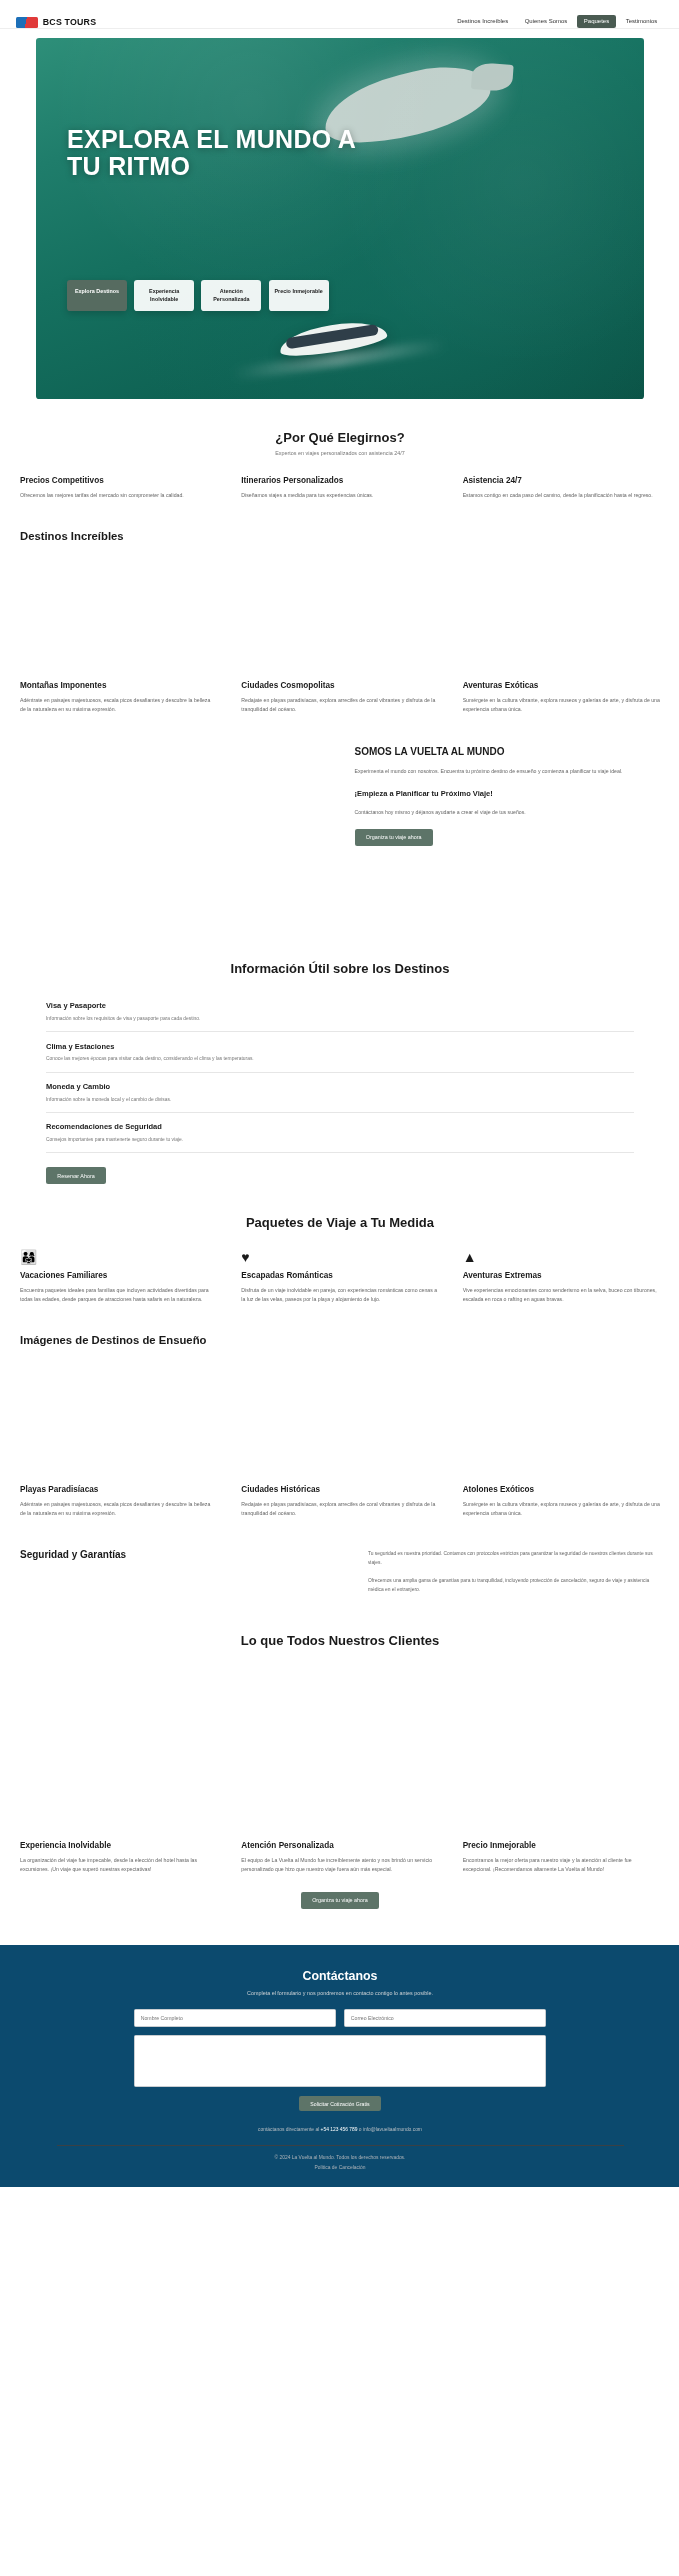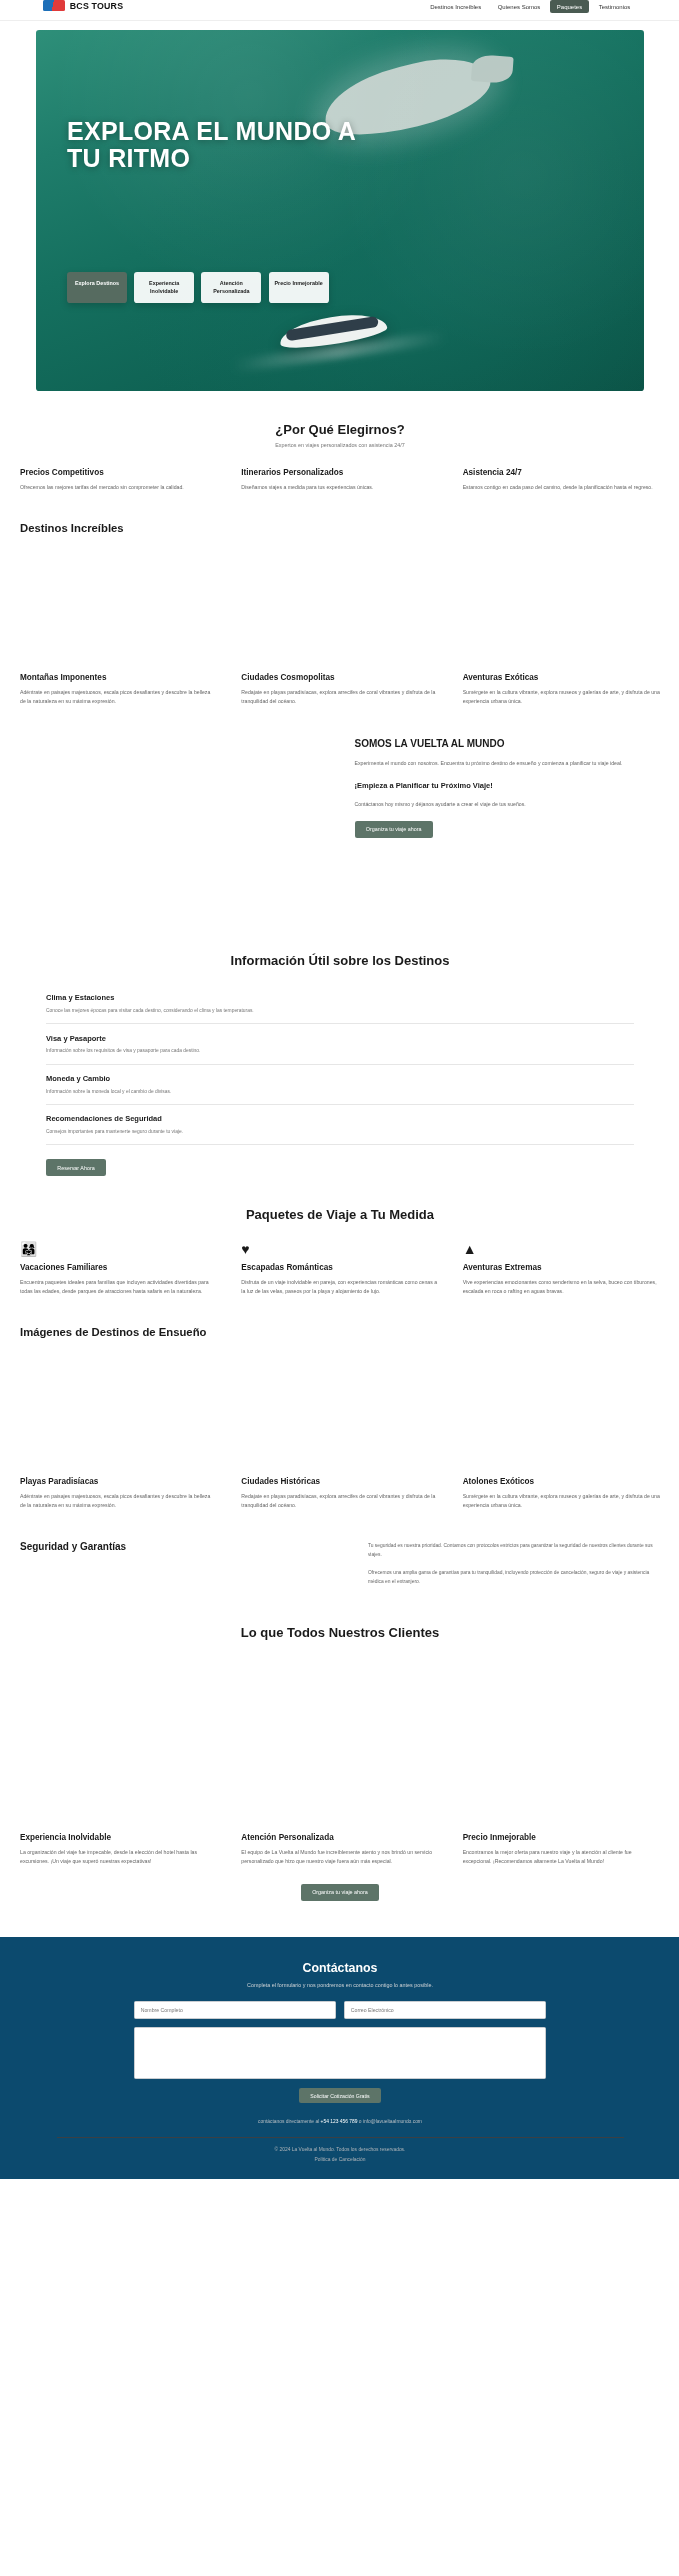--- a/index.html
+++ b/index.html
@@ -6,25 +6,25 @@
   html, body {
     width: 680px;
     background: #ffffff;
     font-family: "Liberation Sans", sans-serif;
     color: #1a1a1a;
   }
   body { width: 680px; }
 
   
   .navbar {
-    height: 21px;
+    height: 29px;
     background: #ffffff;
     display: flex;
-    align-items: flex-start;
-    padding: 0 43px;
+    align-items: flex-end;
+    padding: 0 16px;
     border-bottom: 0.5px solid #eee;
   }
   .brand { display: flex; align-items: center; gap: 5.2px; }
   .brand-logo {
     width: 21.6px; height: 11.3px;
     background: linear-gradient(100deg, #1d6fb8 0%, #1d6fb8 45%, #e03a3a 45%, #e03a3a 100%);
     border-radius: 1.5px;
     display: flex; align-items: center; justify-content: center;
     color: #fff; font-size: 3.1px; letter-spacing: 0.2px;
   }
@@ -351,26 +351,26 @@
       <p>Contáctanos hoy mismo y déjanos ayudarte a crear el viaje de tus sueños.</p>
       <button class="btn">Organiza tu viaje ahora</button>
     </div>
   </div>
 </div>
 
 <div class="section">
   <div class="section-title">Información Útil sobre los Destinos</div>
   <div class="info-list">
     <div class="info-item">
+      <h4>Visa y Pasaporte</h4>
+      <p>Información sobre los requisitos de visa y pasaporte para cada destino.</p>
+    </div>
+    <div class="info-item">
       <h4>Clima y Estaciones</h4>
       <p>Conoce las mejores épocas para visitar cada destino, considerando el clima y las temperaturas.</p>
-    </div>
-    <div class="info-item">
-      <h4>Visa y Pasaporte</h4>
-      <p>Información sobre los requisitos de visa y pasaporte para cada destino.</p>
     </div>
     <div class="info-item">
       <h4>Moneda y Cambio</h4>
       <p>Información sobre la moneda local y el cambio de divisas.</p>
     </div>
     <div class="info-item">
       <h4>Recomendaciones de Seguridad</h4>
       <p>Consejos importantes para mantenerte seguro durante tu viaje.</p>
     </div>
     <button class="btn" style="margin-top:13.4px">Reservar Ahora</button>

